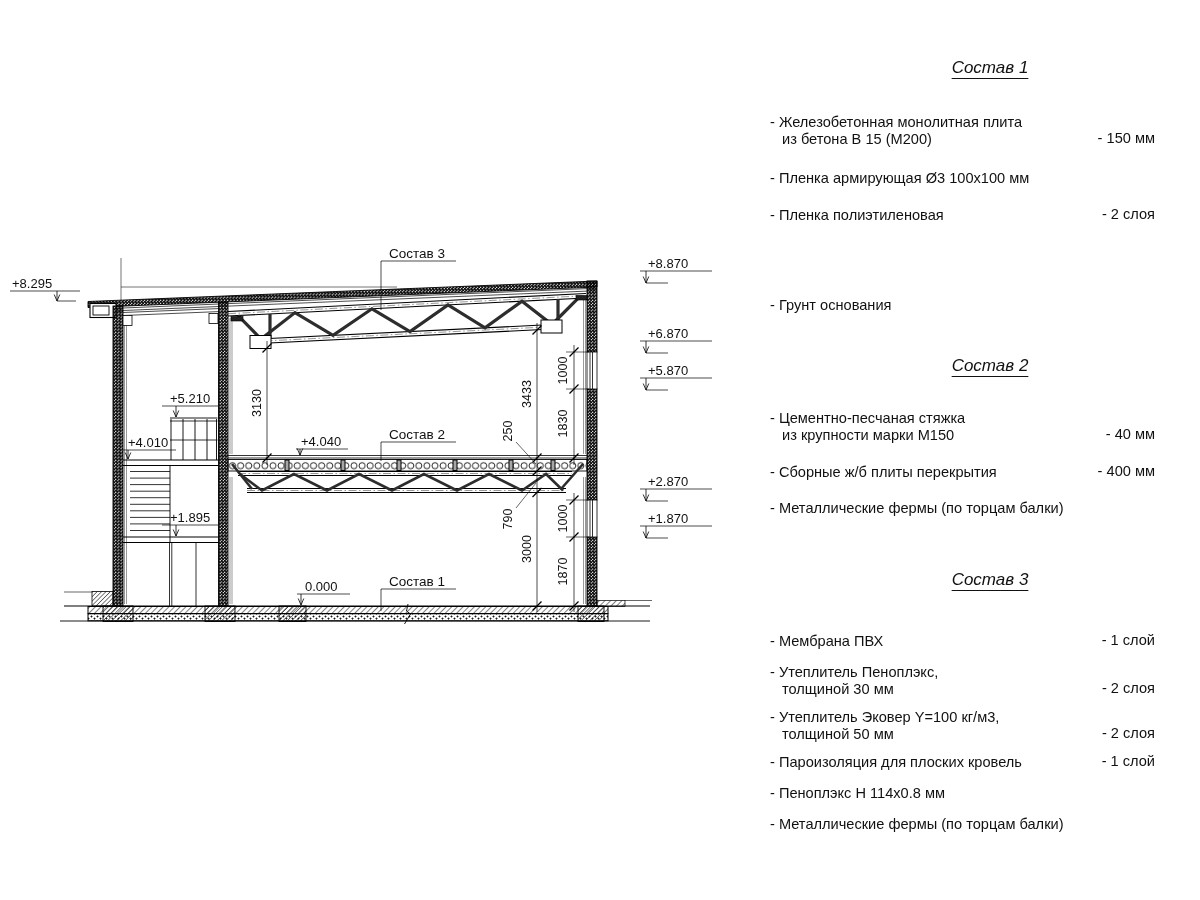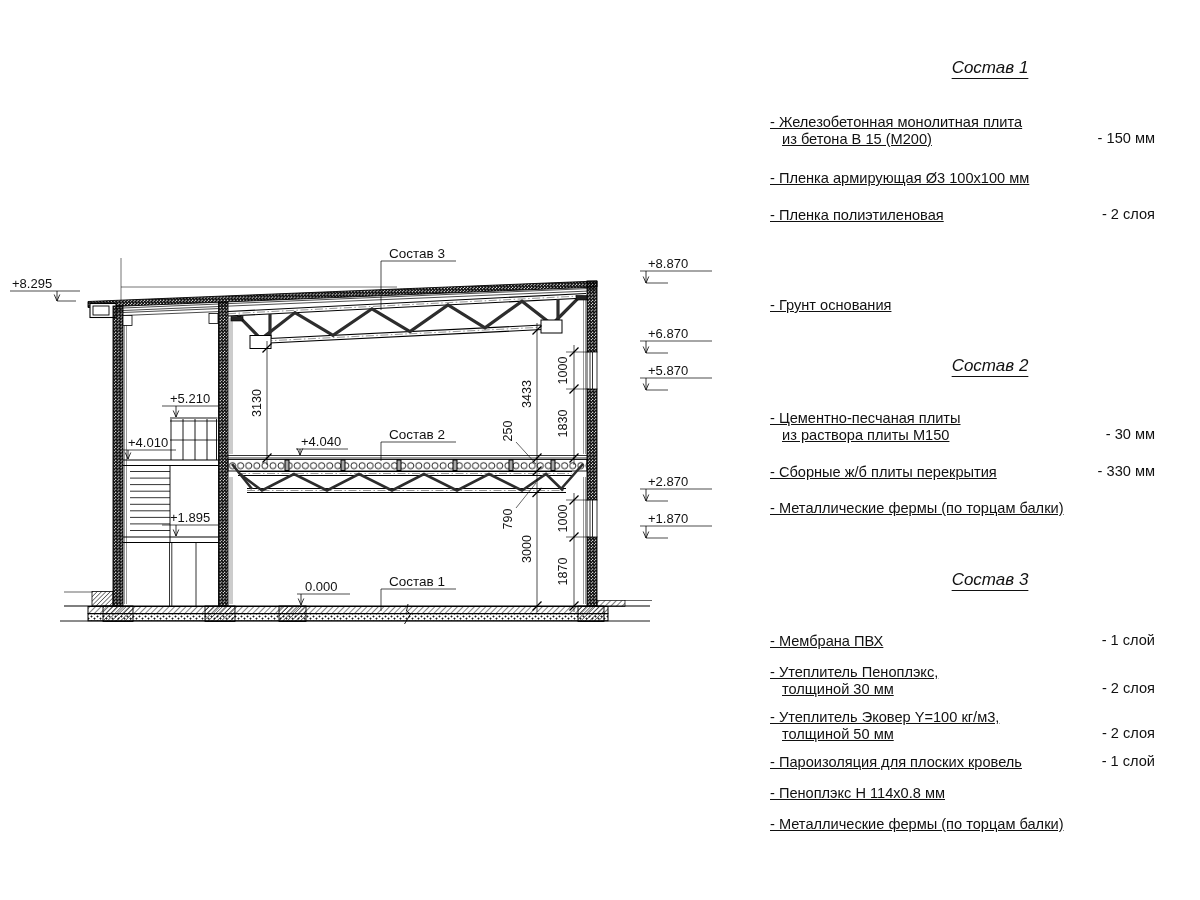--- a/index.html
+++ b/index.html
@@ -20,21 +20,21 @@
   .dd{stroke:#444;stroke-width:.55;fill:none;stroke-dasharray:8 2.5 1.5 2.5}
   .tick{stroke-width:1.3}
   .dt{font:13px "Liberation Sans",sans-serif;fill:#111}
   .ct{font:13.5px "Liberation Sans",sans-serif;fill:#111}
   .dim{font:12.5px "Liberation Sans",sans-serif;fill:#111}
   
   #panel{position:absolute;left:740px;top:0;width:460px;height:900px;}
   .sec-title{position:absolute;left:0;right:0;text-align:center;padding-left:40px;
              font:italic 17px "Liberation Sans",sans-serif;
              text-decoration:underline;text-underline-offset:5px;}
-  .row{position:absolute;left:30px;right:45px;text-decoration:underline;}
+  .row{position:absolute;left:30px;right:45px;}
   .row .ln{font:14.6px/16.9px "Liberation Sans",sans-serif;white-space:nowrap;}
   .row .ln + .ln{padding-left:12px;}
   .row .val{position:absolute;right:0;bottom:1px;font:14.6px/16.9px "Liberation Sans",sans-serif;white-space:nowrap;}
 </style>
 </head>
 <body>
 
 <div id="stage">
 
 <svg width="740" height="900" viewBox="0 0 740 900">
@@ -384,27 +384,27 @@
   <div class="row" style="top:207px">
     <div class="ln">- Пленка полиэтиленовая</div>
     <span class="val">-  2 слоя</span>
   </div>
   <div class="row" style="top:297px">
     <div class="ln">- Грунт основания</div>
   </div>
 
   <div class="sec-title" style="top:356px">Состав 2</div>
   <div class="row" style="top:410px">
-    <div class="ln">- Цементно-песчаная плиты</div>
-    <div class="ln">из раствора плиты М150</div>
-    <span class="val">- 30 мм</span>
+    <div class="ln">- Цементно-песчаная стяжка</div>
+    <div class="ln">из крупности марки М150</div>
+    <span class="val">- 40 мм</span>
   </div>
   <div class="row" style="top:464px">
     <div class="ln">- Сборные ж/б плиты перекрытия</div>
-    <span class="val">- 330 мм</span>
+    <span class="val">- 400 мм</span>
   </div>
   <div class="row" style="top:500px">
     <div class="ln">- Металлические фермы (по торцам балки)</div>
   </div>
 
   <div class="sec-title" style="top:570px">Состав 3</div>
   <div class="row" style="top:633px">
     <div class="ln">- Мембрана ПВХ</div>
     <span class="val">- 1 слой</span>
   </div>

